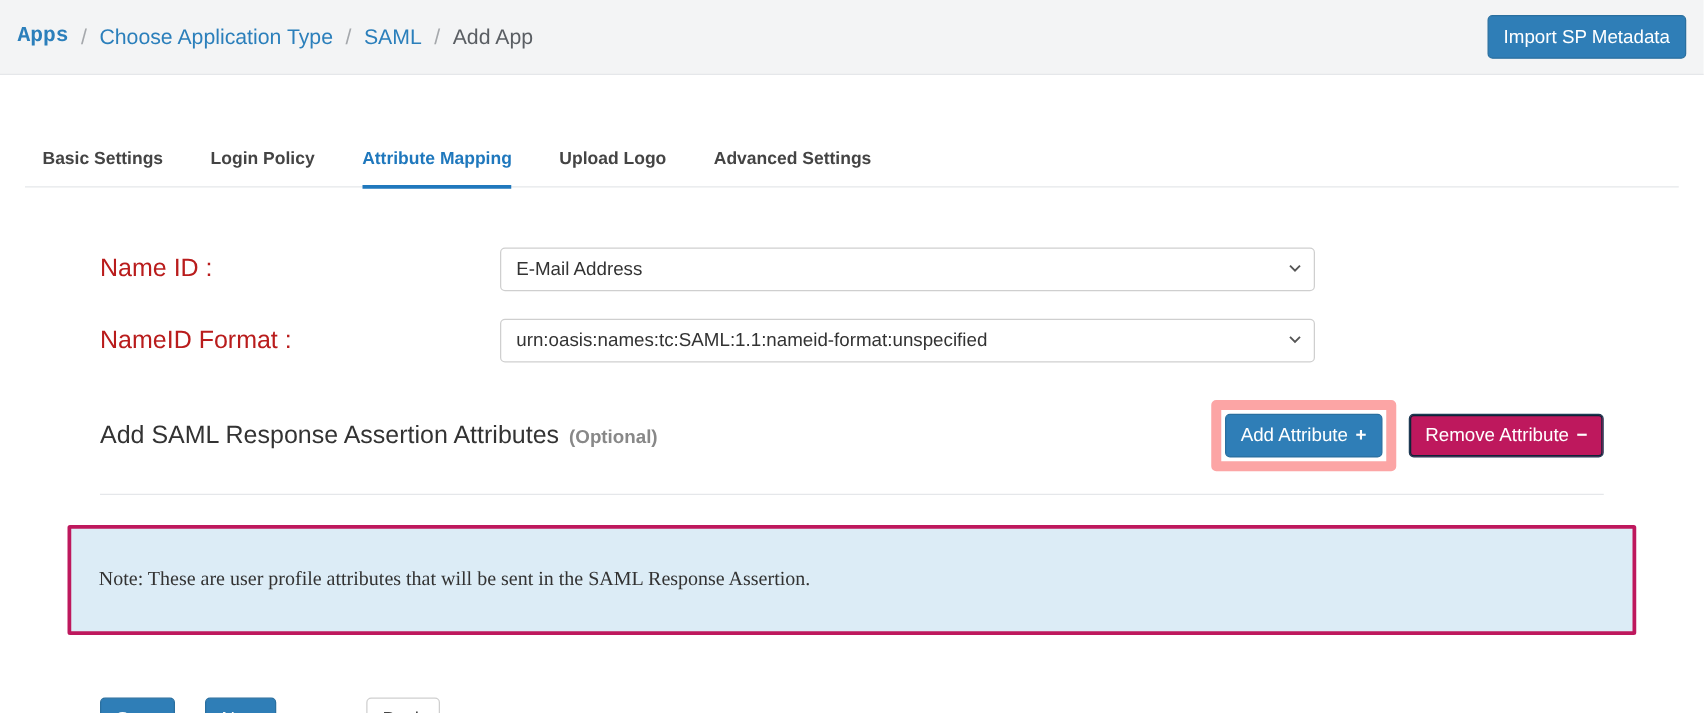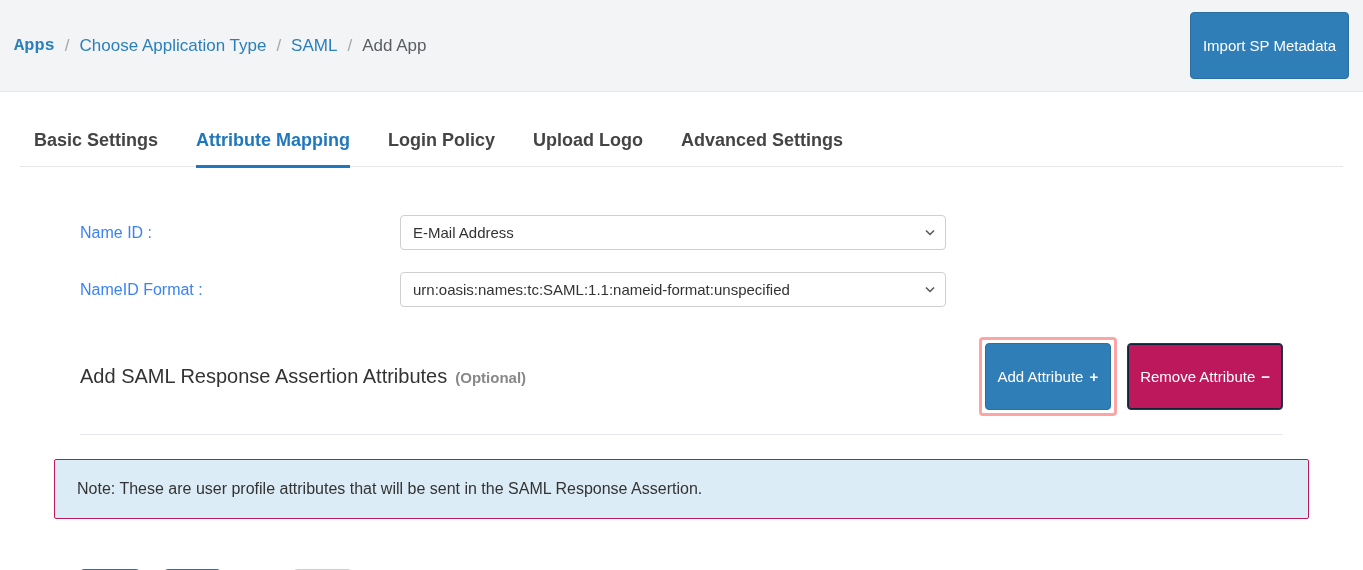--- a/index.html
+++ b/index.html
@@ -29,21 +29,21 @@
       text-decoration: none;
     }
     .breadcrumb a.bold { font-weight: 700; font-family: Liberation Mono, monospace; }
     .breadcrumb .sep { color: #a5a8ac; }
     .breadcrumb .current { color: #5a5e63; }
     .topbar-actions { display: flex; gap: 12px; }
     .btn {
       display: inline-flex;
       align-items: center;
       gap: 6px;
-      padding: 24px 12px;
+      padding: 8px 12px;
       border-radius: 4px;
       font-size: 15px;
       cursor: pointer;
       border: 1px solid transparent;
       white-space: nowrap;
     }
     .btn-primary {
       background: #2f7eb7;
       border-color: #2a6f9f;
       color: #ffffff;
@@ -65,47 +65,48 @@
     }
     .tabs {
       display: flex;
       gap: 38px;
       border-bottom: 1px solid #e5e7ea;
       padding: 0 14px;
       margin-bottom: 48px;
     }
     .tab {
       padding: 8px 0 14px 0;
-      font-size: 18px;
+      font-size: 14px;
       font-weight: 600;
       color: #444;
       cursor: pointer;
       border-bottom: 3px solid transparent;
       margin-bottom: -2px;
+      margin-top: 20px;
     }
     .tab.active {
       color: #1f78bd;
       border-bottom-color: #1f78bd;
     }
     .form-area {
       padding: 0 60px;
     }
     .form-row {
       display: flex;
       align-items: center;
       margin-bottom: 22px;
     }
     .form-label {
       width: 320px;
-      font-size: 16px;
-      color: #3b82f6;
+      font-size: 20px;
+      color: #b91c1c;
     }
     .select-wrap {
       position: relative;
-      width: 546px;
+      width: 652px;
     }
     .select-wrap select {
       width: 100%;
       padding: 8px 30px 8px 12px;
       font-size: 15px;
       border: 1px solid #cfcfcf;
       border-radius: 4px;
       background: #ffffff;
       appearance: none;
       -webkit-appearance: none;
@@ -133,34 +134,35 @@
       align-items: baseline;
       gap: 8px;
     }
     .section-title .optional {
       font-size: 15px;
       color: #888;
       font-weight: 700;
     }
     .attr-actions { display: flex; align-items: center; gap: 10px; }
     .highlight-box {
-      border: 3px solid #fca5a5;
+      border: 8px solid #fca5a5;
       padding: 3px;
       border-radius: 4px;
     }
     .icon-glyph { font-weight: 700; font-size: 15px; line-height: 1; }
     .divider { border-top: 1px solid #e5e7ea; margin: 12px 0 24px 0; }
     .note-box {
       background: #dcecf6;
-      border: 1px solid #be185d;
-      padding: 20px 22px;
+      border: 3px solid #be185d;
+      padding: 32px 22px;
       font-size: 16px;
       color: #333;
       margin: 0 -26px 50px -26px;
       border-radius: 2px;
+      font-family: Liberation Serif, serif;
     }
     .footer-actions {
       display: flex;
       gap: 24px;
       padding-left: 0;
     }
   </style>
 </head>
 <body>
 
@@ -176,22 +178,22 @@
   </div>
   <div class="topbar-actions">
     <button class="btn btn-primary">Import SP Metadata</button>
   </div>
 </div>
 
 <div class="content">
 
   <div class="tabs">
     <div class="tab">Basic Settings</div>
+    <div class="tab">Login Policy</div>
     <div class="tab active">Attribute Mapping</div>
-    <div class="tab">Login Policy</div>
     <div class="tab">Upload Logo</div>
     <div class="tab">Advanced Settings</div>
   </div>
 
   <div class="form-area">
 
     <div class="form-row">
       <div class="form-label">Name ID :</div>
       <div class="select-wrap">
         <select>

